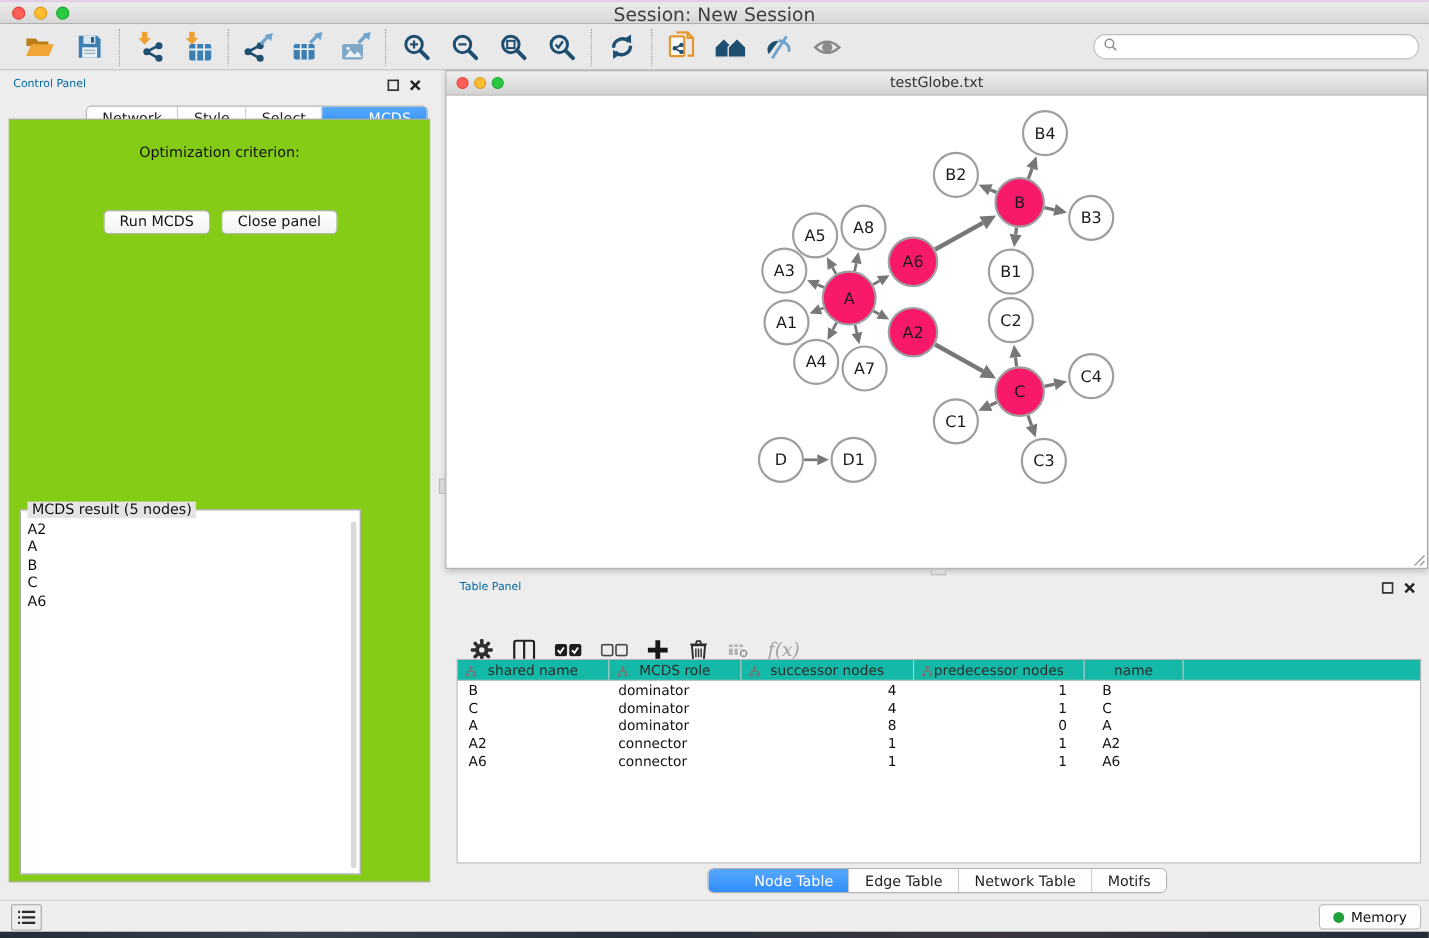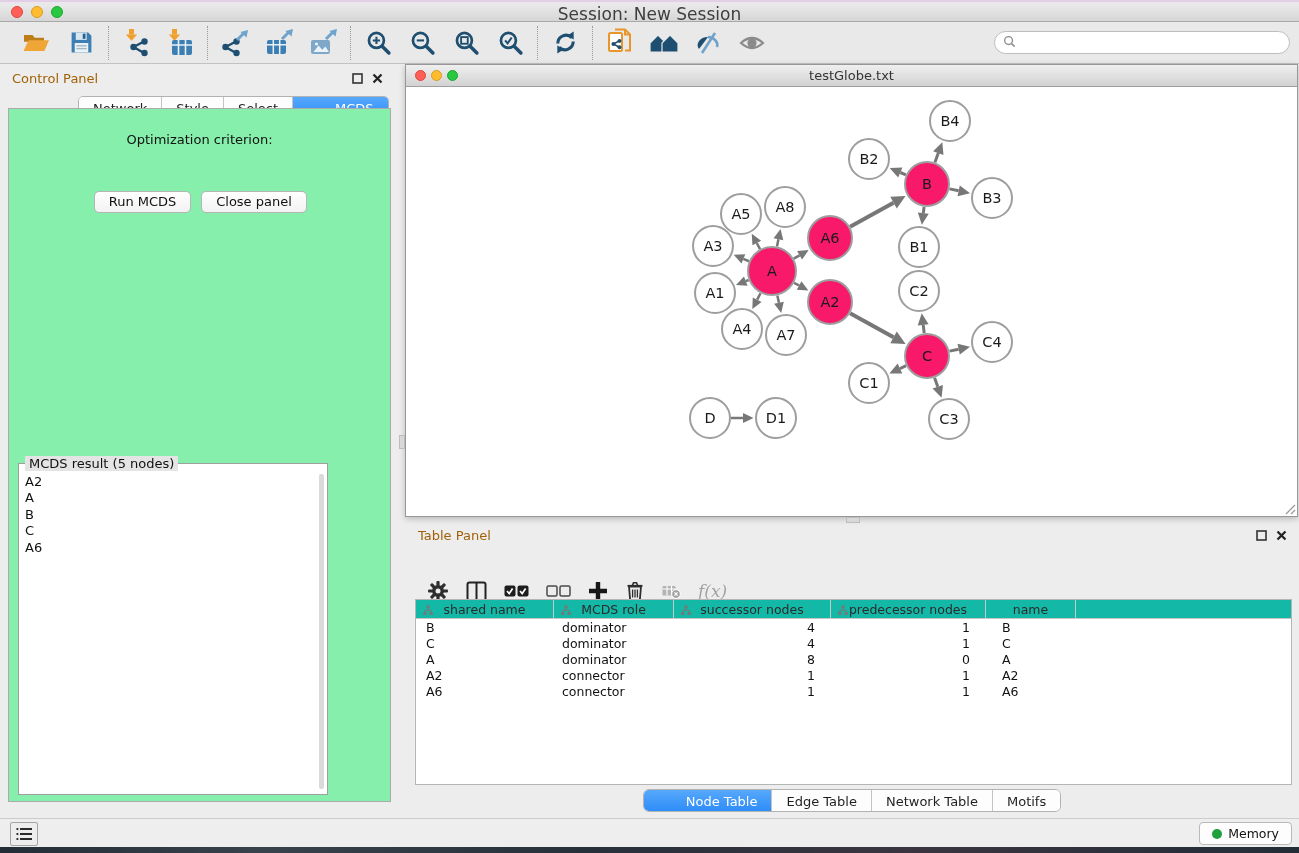--- a/index.html
+++ b/index.html
@@ -22,27 +22,27 @@
     border-bottom:1px solid #c2c2c2; display:flex; align-items:center; padding-left:10px; }
   .tb-group { display:flex; align-items:center; gap:12px; padding:0 11px; }
   .tb-sep { width:0; height:34px; border-left:1px dotted #9a9a9a; }
   .tb-icon { width:32px; height:32px; display:flex; align-items:center; justify-content:center; }
   .search-wrap { position:absolute; right:9px; top:9px; width:296px; height:23px; background:#fff;
     border:1px solid #bdbdbd; border-radius:12px; display:flex; align-items:center; padding-left:8px; }
   .search-wrap input { border:none; outline:none; background:transparent; flex:1; font-size:13px; height:18px; font-family:inherit; }
 
   
   .control-panel { position:absolute; left:0; top:64px; width:397px; height:754px; }
-  .panel-title { position:absolute; left:12px; top:7px; font-size:13px; color:#a16207; }
+  .panel-title { position:absolute; left:12px; top:7px; font-size:10px; color:#0369a1; }
   .panel-icons { position:absolute; right:14px; top:8px; display:flex; gap:9px; align-items:center; }
   .cp-tabs { position:absolute; left:78px; top:32px; display:flex; border:1px solid #b2b2b2; border-radius:5px; overflow:hidden; background:#fff; height:22px; }
   .seg { padding:2px 14px 0 14px; font-size:13px; color:#1f1f1f; border-right:1px solid #c4c4c4; display:flex; align-items:center; background:#fdfdfd; }
   .seg:last-child { border-right:none; }
   .seg.selected { background:linear-gradient(#57a8fb,#2e8df8); color:#fff;padding-left:42px; }
-  .cp-box { position:absolute; left:8px; top:44px; width:383px; height:694px; background:#86efac; border:1px solid #ababab; }
+  .cp-box { position:absolute; left:8px; top:44px; width:383px; height:694px; background:#84cc16; border:1px solid #ababab; }
   .crit-label { position:absolute; left:0; width:100%; top:23px; text-align:center; font-size:13px; color:#111; }
   .dropdown { position:absolute; left:35px; top:47px; width:314px; height:23px; background:#fff; border:1px solid #b2b2b2; border-radius:4px; display:flex; align-items:center; }
   .dropdown .dd-text { flex:1; padding-left:9px; font-size:13px; color:#111; white-space:nowrap; overflow:hidden; }
   .dd-stepper { width:21px; height:21px; border-radius:3px; background:linear-gradient(#6cb0fc,#3287f6); margin-right:1px; display:flex; flex-direction:column; align-items:center; justify-content:center; gap:2px; }
   .btn { position:absolute; height:22px; background:linear-gradient(#ffffff,#f2f2f2); border:1px solid #b5b5b5; border-radius:5px; font-size:13px; color:#111; text-align:center; padding-top:2px; }
   .result-group { position:absolute; left:9px; top:354px; width:310px; height:332px; background:#fff; border:1px solid #9f9f9f; }
   .result-legend { position:absolute; left:6px; top:-8px; background:#e4e4e4; padding:0 4px; font-size:13px; color:#111; }
   .result-list { position:absolute; left:6px; top:10px; right:12px; bottom:4px; overflow:hidden; }
   .result-item { font-size:13px; line-height:16.4px; color:#111; }
   .result-scroll { position:absolute; right:3px; top:10px; bottom:5px; width:5px; background:#dadada; border-radius:2px; }

